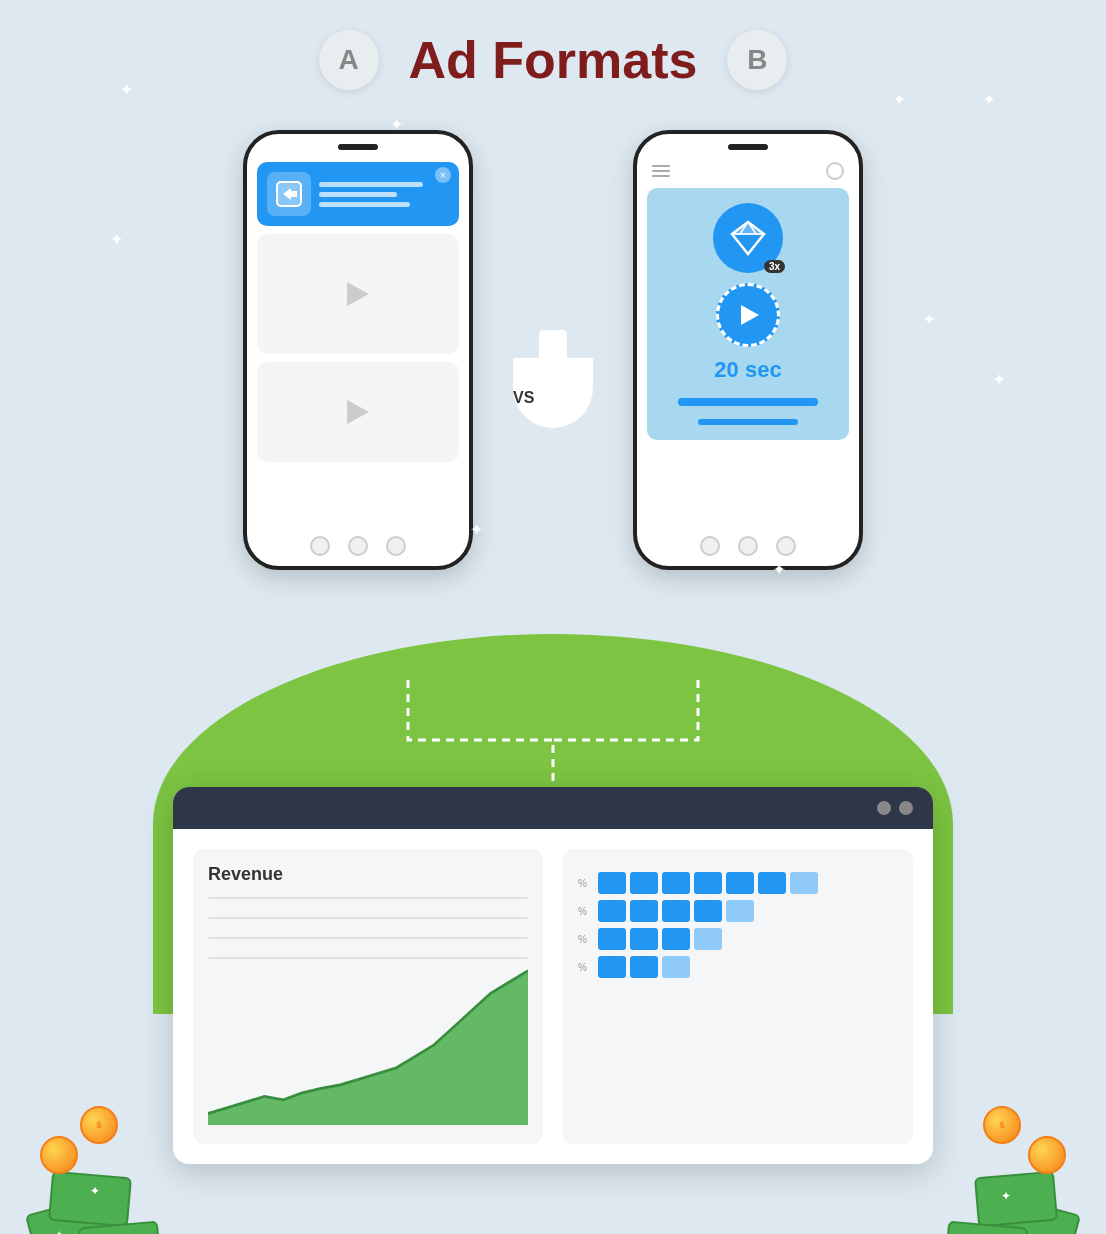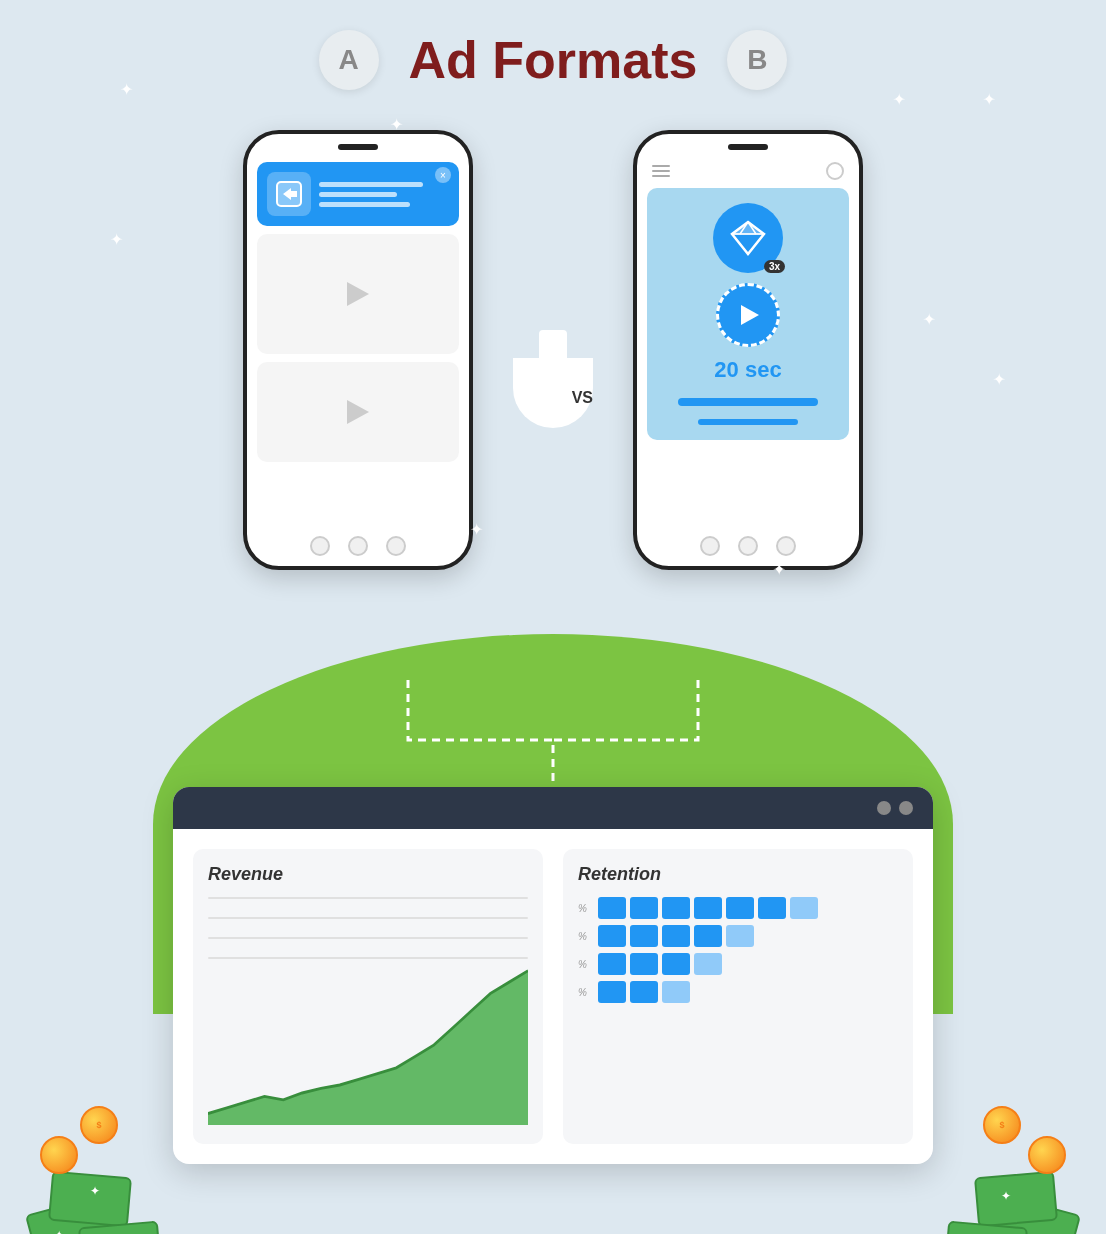--- a/index.html
+++ b/index.html
@@ -259,21 +259,21 @@
       background: white;
       border-radius: 4px 4px 0 0;
     }
     .flask-bowl {
       width: 80px;
       height: 70px;
       background: white;
       border-radius: 0 0 40px 40px;
       display: flex;
       align-items: center;
-      justify-content: flex-end;
+      justify-content: flex-start;
       font-size: 16px;
       font-weight: 900;
       color: #333;
       padding-top: 10px;
     }
 
     
     .connector {
       position: absolute;
       top: 680px;
@@ -289,21 +289,20 @@
       position: absolute;
       bottom: 70px;
       left: 50%;
       transform: translateX(-50%);
       width: 760px;
       background: #fff;
       border-radius: 16px;
       overflow: hidden;
       box-shadow: 0 8px 32px rgba(0,0,0,0.18);
       z-index: 10;
-      font-style: italic;
     }
     .dashboard-header {
       background: #2d3748;
       height: 42px;
       display: flex;
       align-items: center;
       justify-content: flex-end;
       padding-right: 20px;
       gap: 8px;
     }
@@ -537,21 +536,20 @@
 
         <polygon points="0,130 20,125 40,120 60,115 80,118 100,112 120,108 140,105 160,100 180,95 200,90 220,80 240,70 260,55 280,40 300,25 320,15 340,5 340,140 0,140" fill="#a5d6a7" opacity="0.7"></polygon>
 
         <polygon points="0,140 0,130 20,125 40,120 60,115 80,118 100,112 120,108 140,105 160,100 180,95 200,90 220,80 240,70 260,55 280,40 300,25 320,15 340,5 340,140" fill="#4caf50" opacity="0.8"></polygon>
 
         <polyline points="0,130 20,125 40,120 60,115 80,118 100,112 120,108 140,105 160,100 180,95 200,90 220,80 240,70 260,55 280,40 300,25 320,15 340,5" fill="none" stroke="#388e3c" stroke-width="2.5"></polyline>
       </svg>
     </div>
 
     <div class="retention-chart">
-      <div class="chart-title">Retention</div>
       <div class="retention-grid">
 
         <div class="retention-row">
           <span class="ret-label">%</span>
           <div class="ret-cell ret-dark"></div>
           <div class="ret-cell ret-dark"></div>
           <div class="ret-cell ret-dark"></div>
           <div class="ret-cell ret-dark"></div>
           <div class="ret-cell ret-dark"></div>
           <div class="ret-cell ret-dark"></div>

